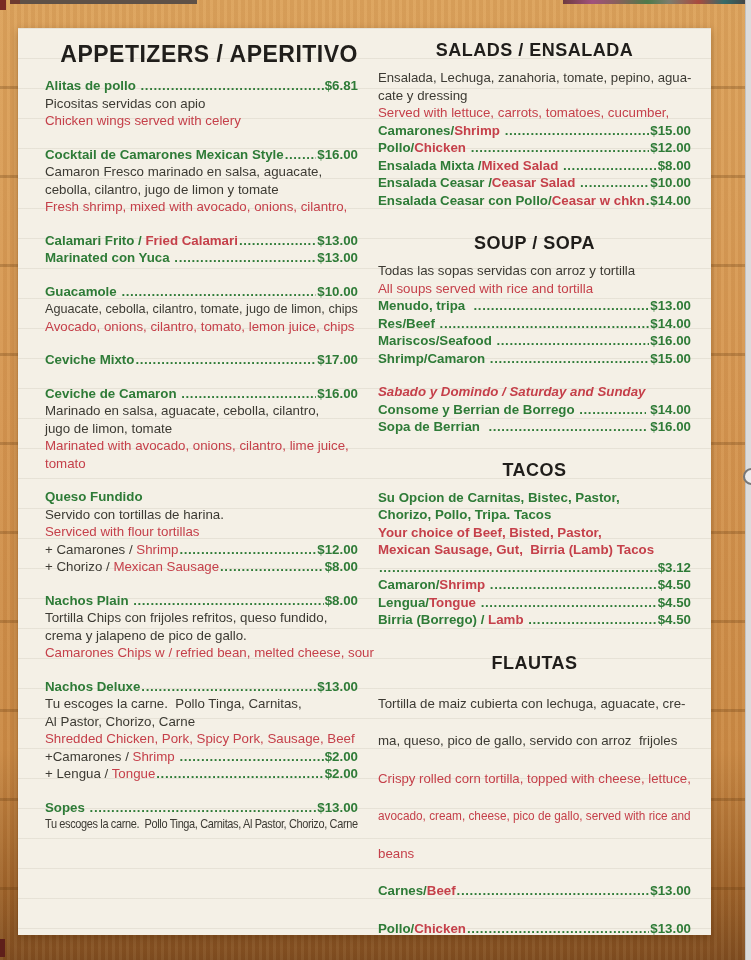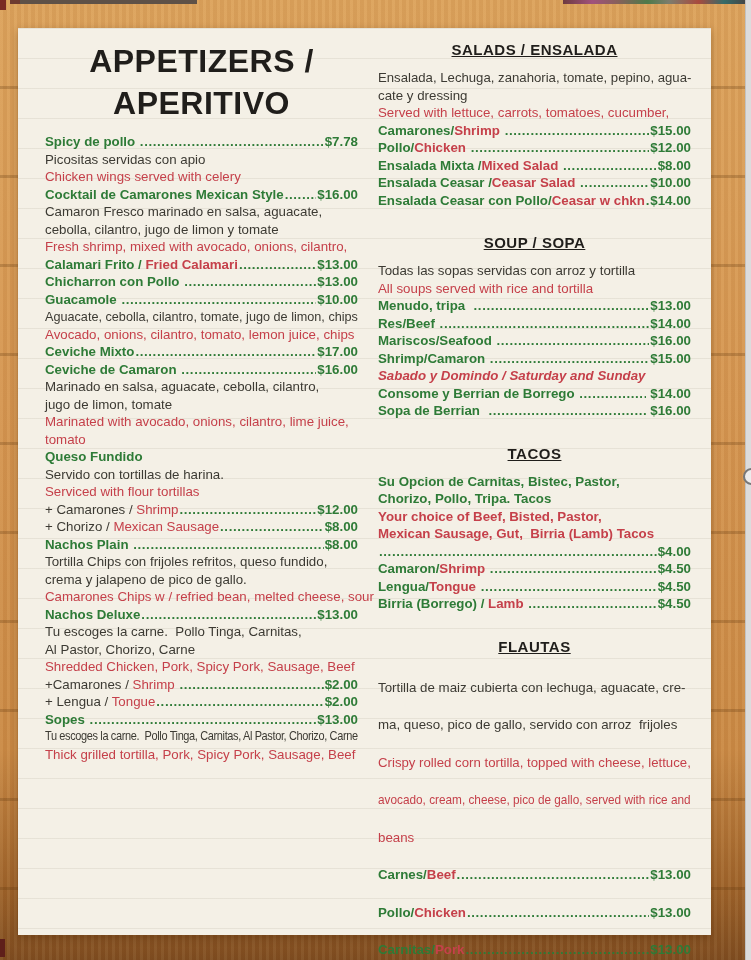--- a/index.html
+++ b/index.html
@@ -31,25 +31,25 @@
     position:absolute;left:18px;top:28px;width:693px;height:907px;
     background:
       repeating-linear-gradient(180deg, rgba(205,200,186,0.35) 0 1px, rgba(0,0,0,0) 1px 30px),
       var(--paper);
     box-shadow:0 3px 8px rgba(60,30,0,0.30);
   }
   .col{position:absolute;top:0;font-size:13.3px;line-height:17.5px;color:var(--ink);}
   #col-left{left:27px;top:12px;width:313px;}
   #col-right{left:360px;top:8px;width:313px;}
   .sec-title{font-weight:700;color:var(--heading);text-align:center;letter-spacing:0.5px;margin:0 0 9px 0;}
-  #col-left .sec-title{font-size:32px;line-height:42px;}
-  #col-right .sec-title{font-size:15px;line-height:28px;margin-bottom:5px;text-decoration:underline;}
+  #col-left .sec-title{font-size:23px;line-height:28px;text-align:right;}
+  #col-right .sec-title{font-size:18px;line-height:28px;margin-bottom:5px;}
   #col-right .menu-section + .menu-section{margin-top:20px;}
   .line{display:flex;align-items:baseline;}
-  .line.gap{}
+  .line.gap{margin-top:16px;}
   .line.italic{font-style:italic;}
   .segs{white-space:pre;}
   .cond .segs{font-size:12.1px;letter-spacing:-0.4px;}
   .leader{flex:1 1 auto;overflow:hidden;white-space:nowrap;color:var(--green);font-weight:700;letter-spacing:0.6px;margin:0 1px;}
   .price{white-space:pre;font-weight:700;color:var(--green);}
   .lh-lg .line{line-height:21.5px;margin-top:16px;}
   .seg-green-bold{color:var(--green);font-weight:700;}
   .seg-red{color:var(--red);}
   .seg-red-bold{color:var(--red);font-weight:700;}
   .seg-black{color:var(--ink);}
@@ -60,23 +60,23 @@
 <div class="strip-left"></div>
 <div class="strip-right"></div>
 <div class="smudge-tl"></div>
 <div class="smudge-bl"></div>
 
 <div class="paper">
   <div class="col" id="col-left">
       <section class="menu-section">
         <h2 class="sec-title">APPETIZERS / APERITIVO</h2>
         <div class="line">
-          <span class="segs"><span class="seg-green-bold">Spicy de pollo </span></span>
-          <span class="leader">................................................................................................................................................................................................................................................................................................................................................................................................................</span>
-          <span class="price">$7.78</span>
+          <span class="segs"><span class="seg-green-bold">Alitas de pollo </span></span>
+          <span class="leader">................................................................................................................................................................................................................................................................................................................................................................................................................</span>
+          <span class="price">$6.81</span>
         </div>
         <div class="line">
           <span class="segs"><span class="seg-black">Picositas servidas con apio</span></span>
         </div>
         <div class="line">
           <span class="segs"><span class="seg-red">Chicken wings served with celery</span></span>
         </div>
         <div class="line gap">
           <span class="segs"><span class="seg-green-bold">Cocktail de Camarones Mexican Style</span></span>
           <span class="leader">................................................................................................................................................................................................................................................................................................................................................................................................................</span>
@@ -90,21 +90,21 @@
         </div>
         <div class="line">
           <span class="segs"><span class="seg-red">Fresh shrimp, mixed with avocado, onions, cilantro,</span></span>
         </div>
         <div class="line gap">
           <span class="segs"><span class="seg-green-bold">Calamari Frito / </span><span class="seg-red-bold">Fried Calamari</span></span>
           <span class="leader">................................................................................................................................................................................................................................................................................................................................................................................................................</span>
           <span class="price">$13.00</span>
         </div>
         <div class="line">
-          <span class="segs"><span class="seg-green-bold">Chicharron con Pollo </span></span>
+          <span class="segs"><span class="seg-green-bold">Marinated con Yuca </span></span>
           <span class="leader">................................................................................................................................................................................................................................................................................................................................................................................................................</span>
           <span class="price">$13.00</span>
         </div>
         <div class="line gap">
           <span class="segs"><span class="seg-green-bold">Guacamole </span></span>
           <span class="leader">................................................................................................................................................................................................................................................................................................................................................................................................................</span>
           <span class="price">$10.00</span>
         </div>
         <div class="line">
           <span class="segs" style="display: inline-block; transform-origin: left center; transform: scaleX(0.951368);"><span class="seg-black">Aguacate, cebolla, cilantro, tomate, jugo de limon, chips</span></span>
@@ -191,23 +191,20 @@
           <span class="leader">................................................................................................................................................................................................................................................................................................................................................................................................................</span>
           <span class="price">$2.00</span>
         </div>
         <div class="line gap">
           <span class="segs"><span class="seg-green-bold">Sopes </span></span>
           <span class="leader">................................................................................................................................................................................................................................................................................................................................................................................................................</span>
           <span class="price">$13.00</span>
         </div>
         <div class="line cond">
           <span class="segs" style="display: inline-block; transform-origin: left center; transform: scaleX(0.907246);"><span class="seg-black">Tu escoges la carne.  Pollo Tinga, Carnitas, Al Pastor, Chorizo, Carne</span></span>
-        </div>
-        <div class="line">
-          <span class="segs"><span class="seg-red">Thick grilled tortilla, Pork, Spicy Pork, Sausage, Beef</span></span>
         </div>
       </section>
     </div>
   <div class="col" id="col-right">
       <section class="menu-section">
         <h2 class="sec-title">SALADS / ENSALADA</h2>
         <div class="line">
           <span class="segs" style="display: inline-block; transform-origin: left center; transform: scaleX(0.990506);"><span class="seg-black">Ensalada, Lechuga, zanahoria, tomate, pepino, agua-</span></span>
         </div>
         <div class="line">
@@ -294,21 +291,21 @@
         </div>
         <div class="line">
           <span class="segs"><span class="seg-red-bold">Your choice of Beef, Bisted, Pastor,</span></span>
         </div>
         <div class="line">
           <span class="segs"><span class="seg-red-bold">Mexican Sausage, Gut,  Birria (Lamb) Tacos</span></span>
         </div>
         <div class="line">
           <span class="segs"></span>
           <span class="leader">................................................................................................................................................................................................................................................................................................................................................................................................................</span>
-          <span class="price">$4.00</span>
+          <span class="price">$3.12</span>
         </div>
         <div class="line">
           <span class="segs"><span class="seg-green-bold">Camaron/</span><span class="seg-red-bold">Shrimp </span></span>
           <span class="leader">................................................................................................................................................................................................................................................................................................................................................................................................................</span>
           <span class="price">$4.50</span>
         </div>
         <div class="line">
           <span class="segs"><span class="seg-green-bold">Lengua/</span><span class="seg-red-bold">Tongue </span></span>
           <span class="leader">................................................................................................................................................................................................................................................................................................................................................................................................................</span>
           <span class="price">$4.50</span>

